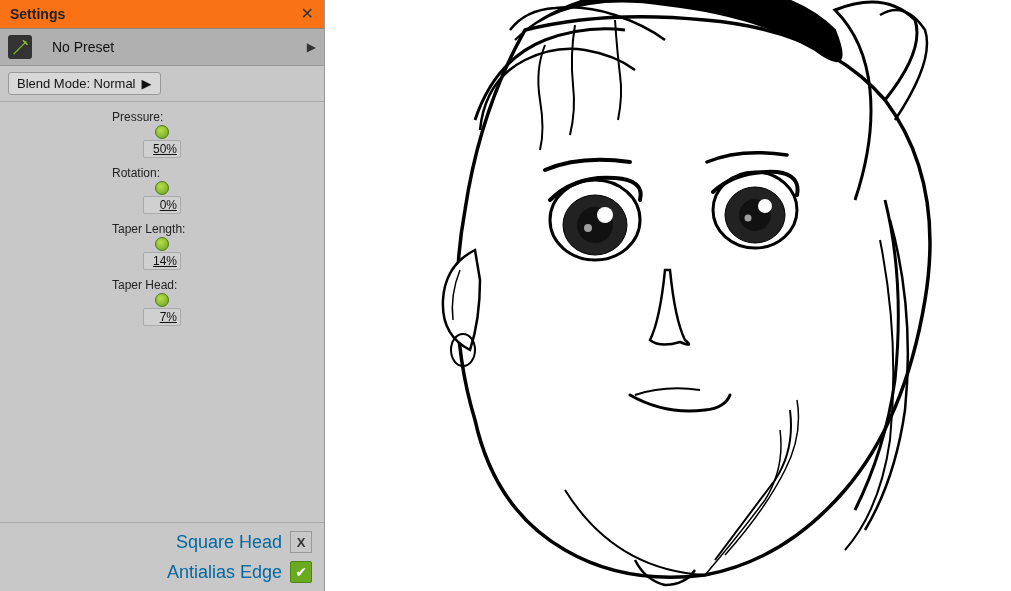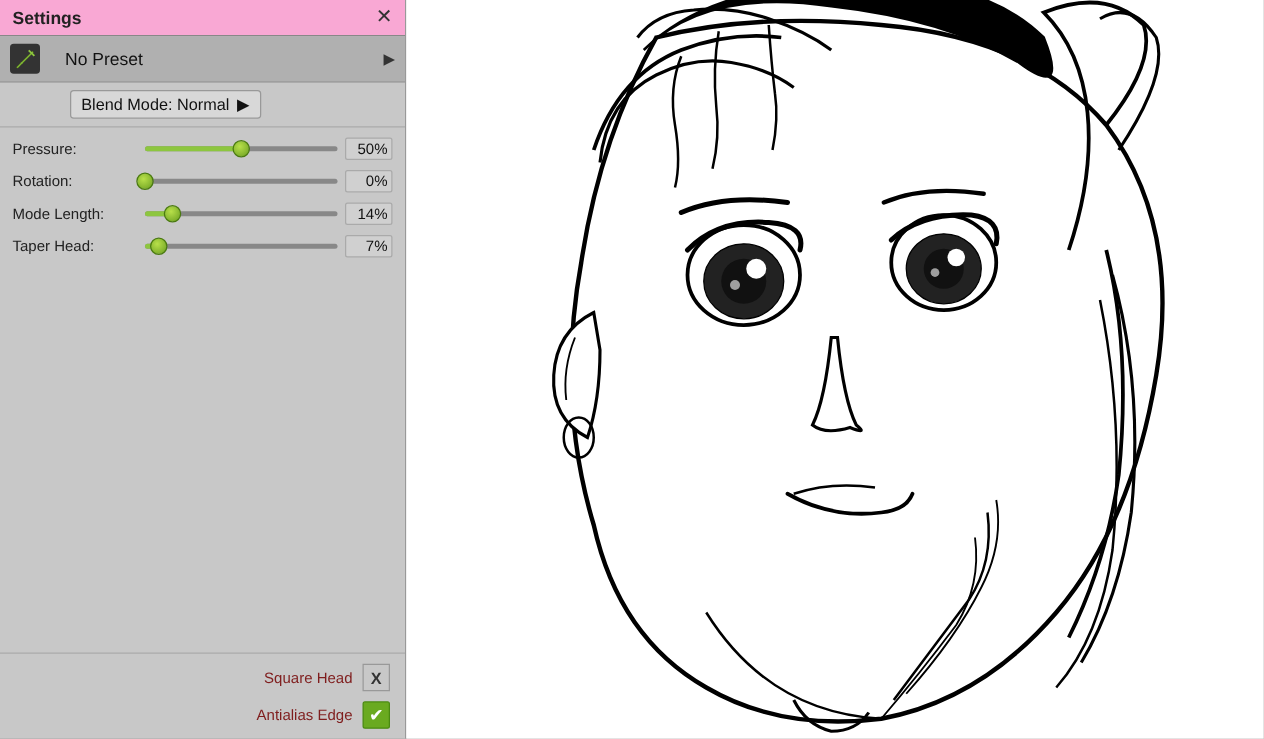--- a/index.html
+++ b/index.html
@@ -18,21 +18,21 @@
       min-width: 325px;
       height: 591px;
       background: #c8c8c8;
       display: flex;
       flex-direction: column;
       border-right: 1px solid #999;
     }
 
     
     #settings-header {
-      background: #f9a8d4;
+      background: #f97316;
       display: flex;
       align-items: center;
       justify-content: space-between;
       padding: 6px 10px;
       border-bottom: 1px solid #888;
       gap: 43px;
     }
     #settings-title {
       font-size: 14px;
       color: #222;
@@ -90,34 +90,34 @@
       background: #d8d8d8;
       border: 1px solid #999;
       border-radius: 3px;
       padding: 3px 8px;
       font-size: 13px;
       cursor: pointer;
       display: flex;
       align-items: center;
       gap: 6px;
       color: #111;
-      margin-left: 48px;
     }
 
     
     #sliders-section {
       padding: 4px 0;
       flex: 1;
     }
 
     .slider-row {
       display: flex;
       align-items: center;
       padding: 4px 10px;
       gap: 6px;
+      flex-direction: column;
     }
     .slider-label {
       font-size: 12px;
       color: #222;
       width: 100px;
       min-width: 100px;
     }
     .slider-track-container {
       flex: 1;
       position: relative;
@@ -150,37 +150,38 @@
     }
     .slider-value {
       width: 38px;
       text-align: right;
       font-size: 12px;
       color: #111;
       background: #d0d0d0;
       border: 1px solid #aaa;
       border-radius: 2px;
       padding: 1px 3px;
+      text-decoration: underline;
     }
 
     
     #checks-section {
       padding: 4px 8px;
       border-top: 1px solid #aaa;
     }
     .check-row {
       display: flex;
       align-items: center;
       justify-content: flex-end;
       padding: 4px 4px;
       gap: 8px;
     }
     .check-label {
-      font-size: 12px;
-      color: #7f1d1d;
+      font-size: 18px;
+      color: #0369a1;
     }
     .check-x {
       width: 22px;
       height: 22px;
       background: #c8c8c8;
       border: 1px solid #999;
       display: flex;
       align-items: center;
       justify-content: center;
       font-size: 13px;
@@ -269,21 +270,21 @@
         <span class="slider-label">Rotation:</span>
         <div class="slider-track-container">
           <div class="slider-track">
             <div class="slider-fill" style="width: 0%;"></div>
             <div class="slider-thumb" style="left: calc(0% - 7px);"></div>
           </div>
         </div>
         <span class="slider-value">0%</span>
       </div>
       <div class="slider-row">
-        <span class="slider-label">Mode Length:</span>
+        <span class="slider-label">Taper Length:</span>
         <div class="slider-track-container">
           <div class="slider-track">
             <div class="slider-fill" style="width: 14%;"></div>
             <div class="slider-thumb" style="left: calc(14% - 7px);"></div>
           </div>
         </div>
         <span class="slider-value">14%</span>
       </div>
       <div class="slider-row">
         <span class="slider-label">Taper Head:</span>

